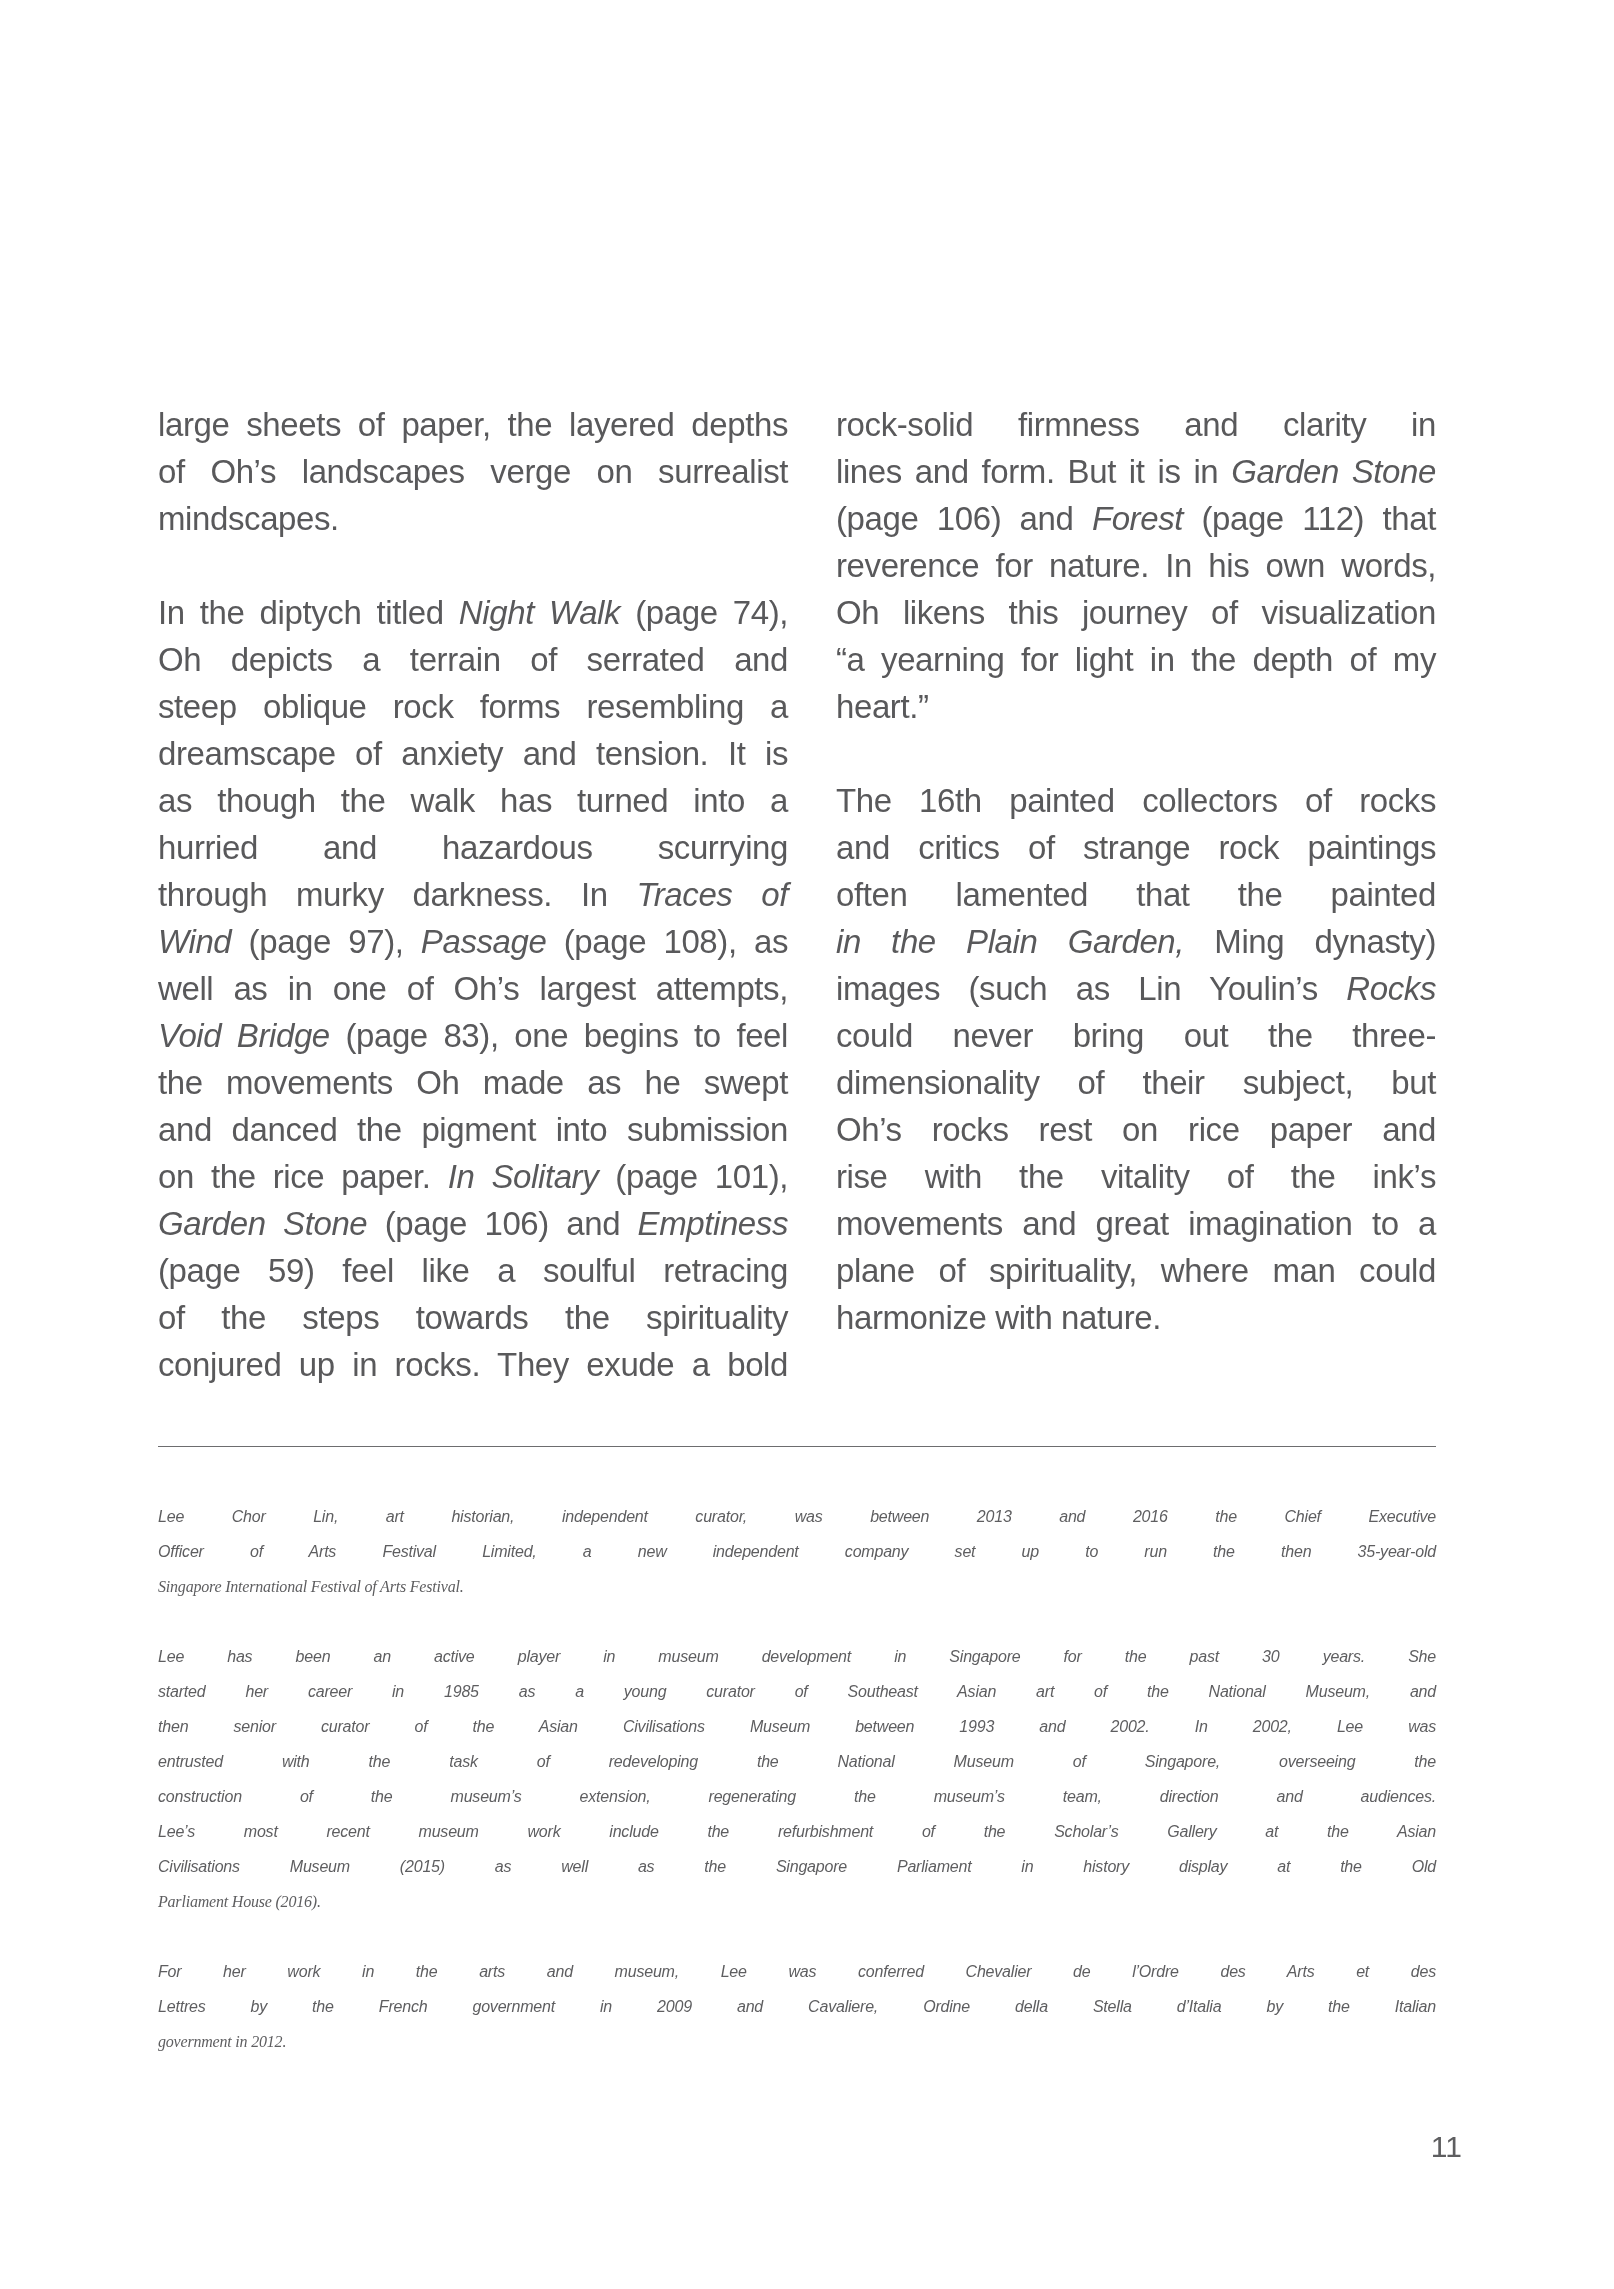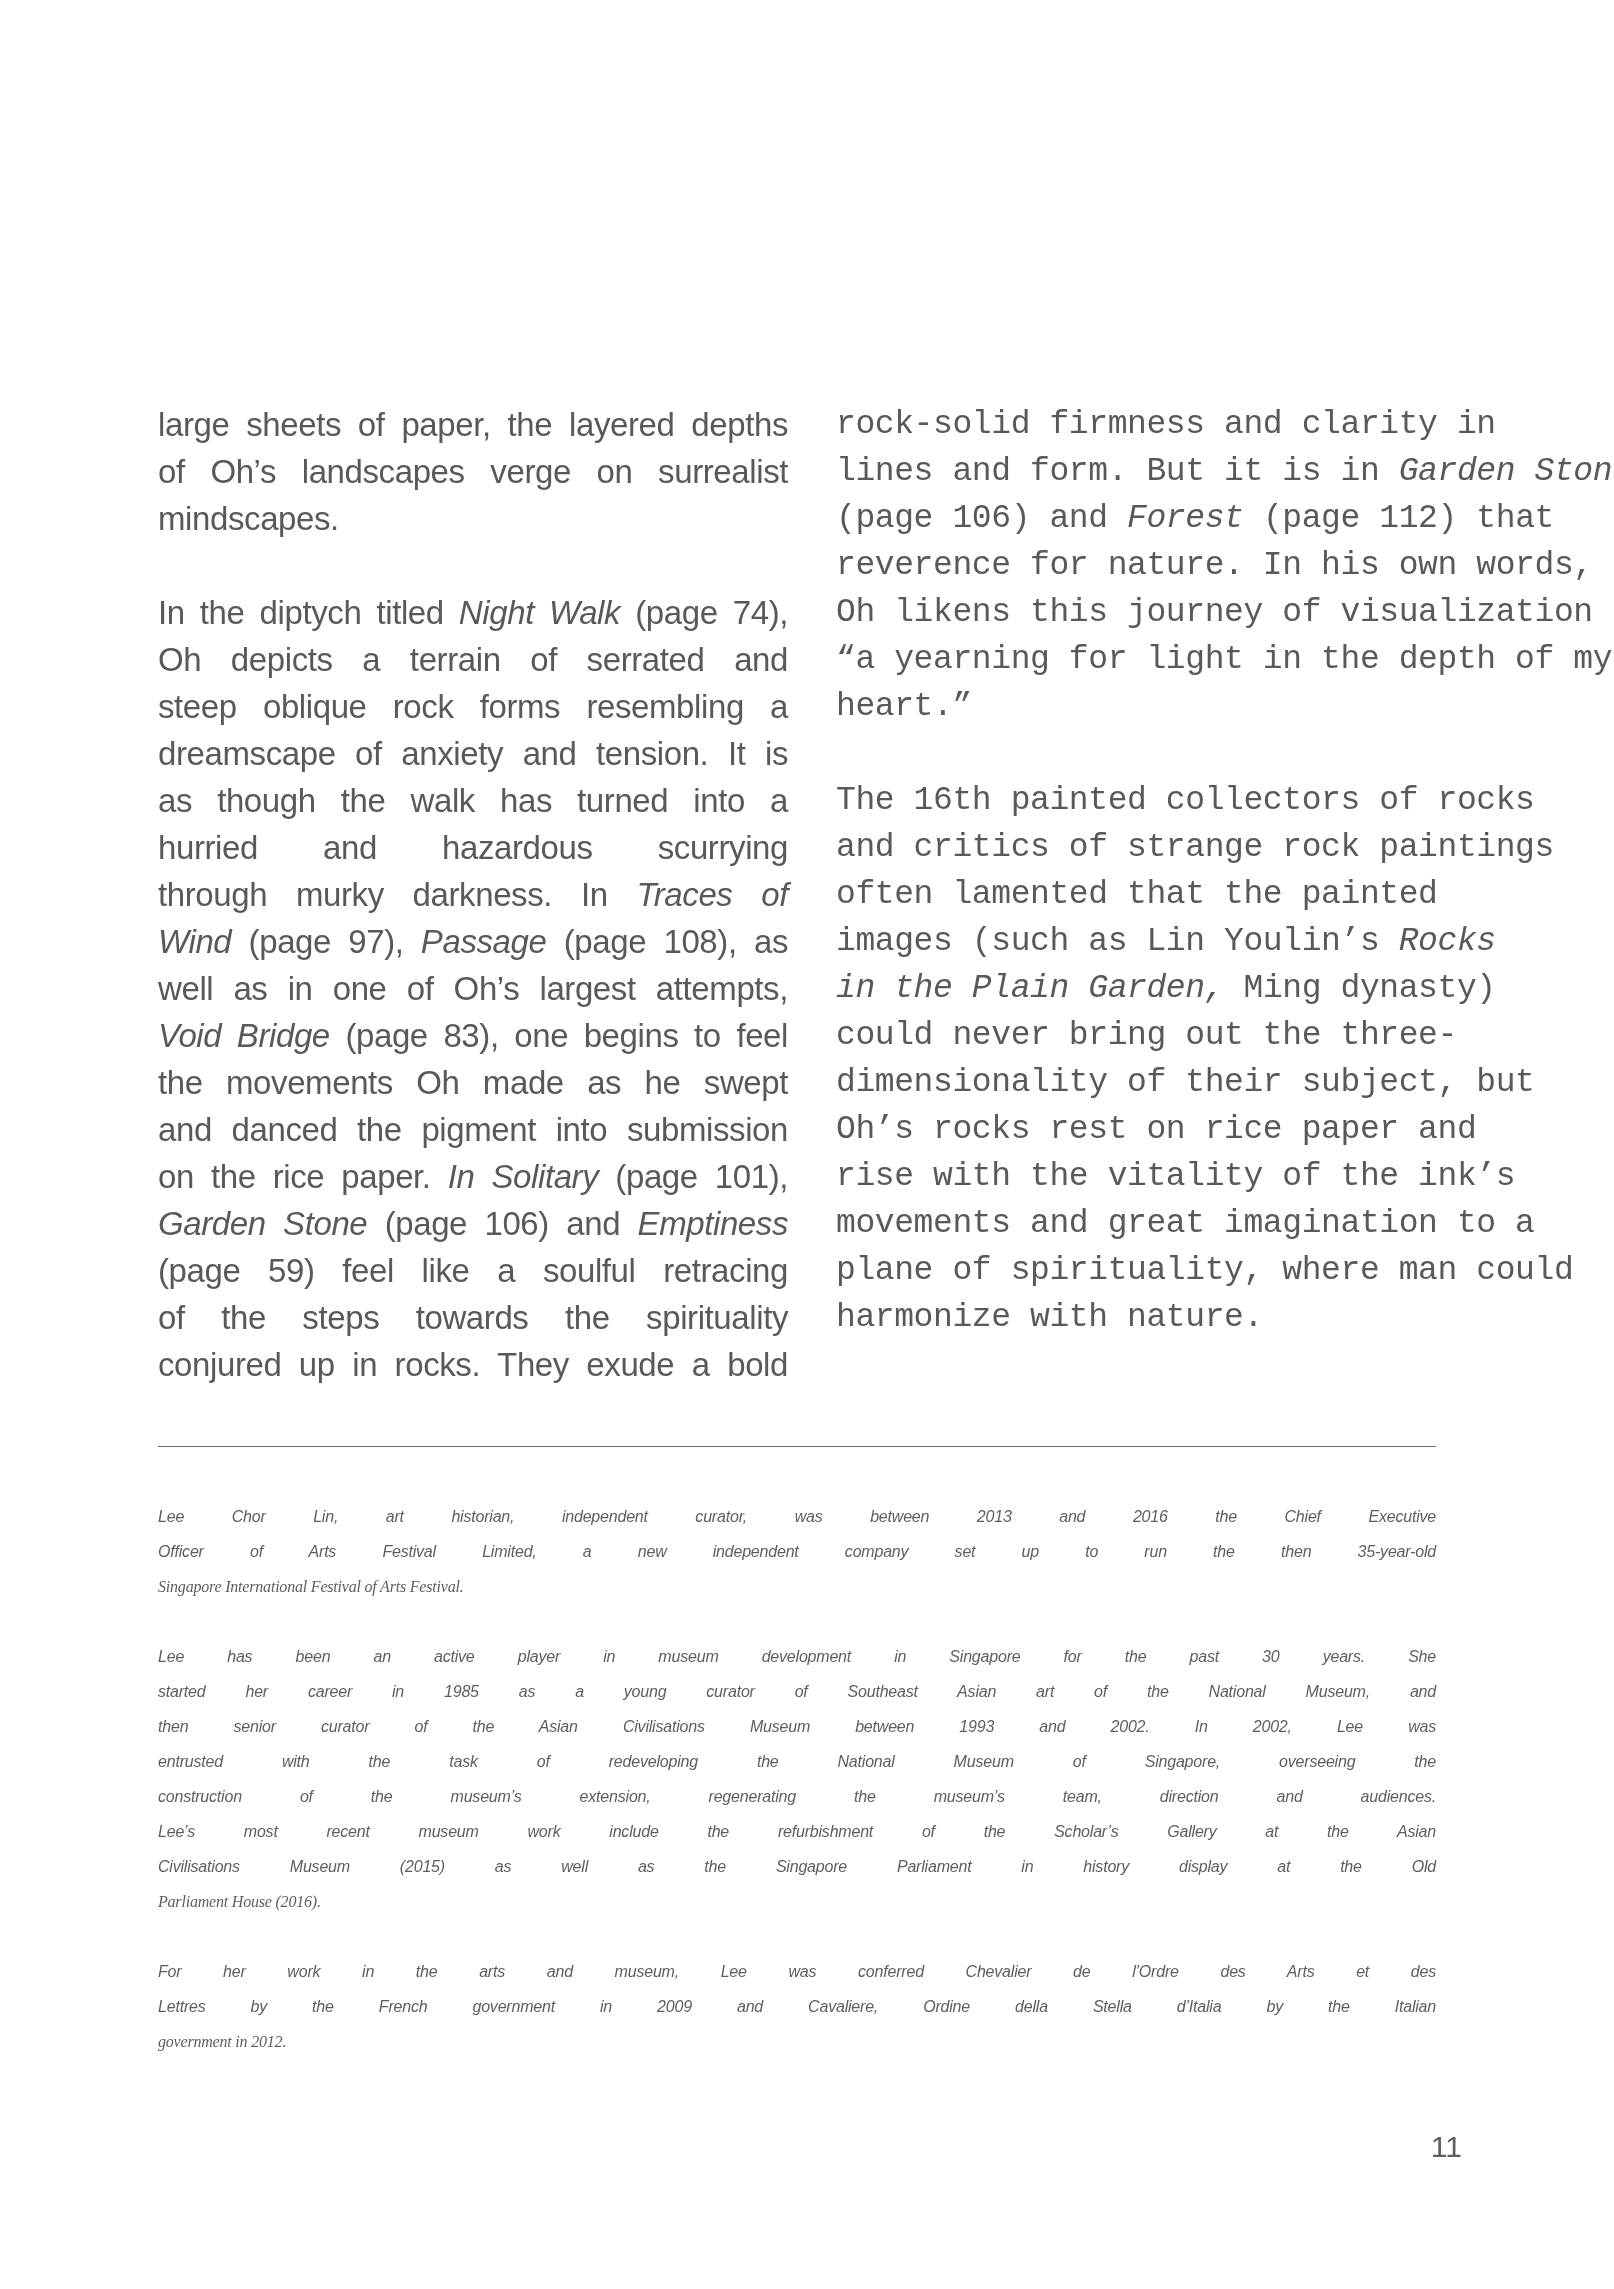--- a/index.html
+++ b/index.html
@@ -22,21 +22,21 @@
   }
   .column {
     position: absolute;
     top: 386px;
     width: 630px;
     font-size: 33px;
     line-height: 47px;
     letter-spacing: -0.4px;
   }
   .col-left { left: 158px; }
-  .col-right { left: 836px; width: 600px; font-family: Liberation Mono, monospace; }
+  .col-right { left: 836px; width: 600px; }
   .line {
     display: block;
     height: 47px;
     white-space: nowrap;
     text-align: justify;
     text-align-last: justify;
   }
   .line.last {
     text-align-last: left;
   }
@@ -112,22 +112,22 @@
       <span class="line"><span>lines and form. But it is in </span><span class="it">Garden Stone</span></span>
       <span class="line"><span>(page 106) and </span><span class="it">Forest</span><span> (page 112) that</span></span>
       <span class="line"><span>reverence for nature. In his own words,</span></span>
       <span class="line"><span>Oh likens this journey of visualization</span></span>
       <span class="line"><span>“a yearning for light in the depth of my</span></span>
       <span class="line last"><span>heart.”</span></span>
       <span class="line blank"></span>
       <span class="line"><span>The 16th painted collectors of rocks</span></span>
       <span class="line"><span>and critics of strange rock paintings</span></span>
       <span class="line"><span>often lamented that the painted</span></span>
+      <span class="line"><span class="it">in the Plain Garden,</span><span> Ming dynasty)</span></span>
       <span class="line"><span>images (such as Lin Youlin’s </span><span class="it">Rocks</span></span>
-      <span class="line"><span class="it">in the Plain Garden,</span><span> Ming dynasty)</span></span>
       <span class="line"><span>could never bring out the three-</span></span>
       <span class="line"><span>dimensionality of their subject, but</span></span>
       <span class="line"><span>Oh’s rocks rest on rice paper and</span></span>
       <span class="line"><span>rise with the vitality of the ink’s</span></span>
       <span class="line"><span>movements and great imagination to a</span></span>
       <span class="line"><span>plane of spirituality, where man could</span></span>
       <span class="line last"><span>harmonize with nature.</span></span>
     </div>
 
   <div class="divider"></div>

